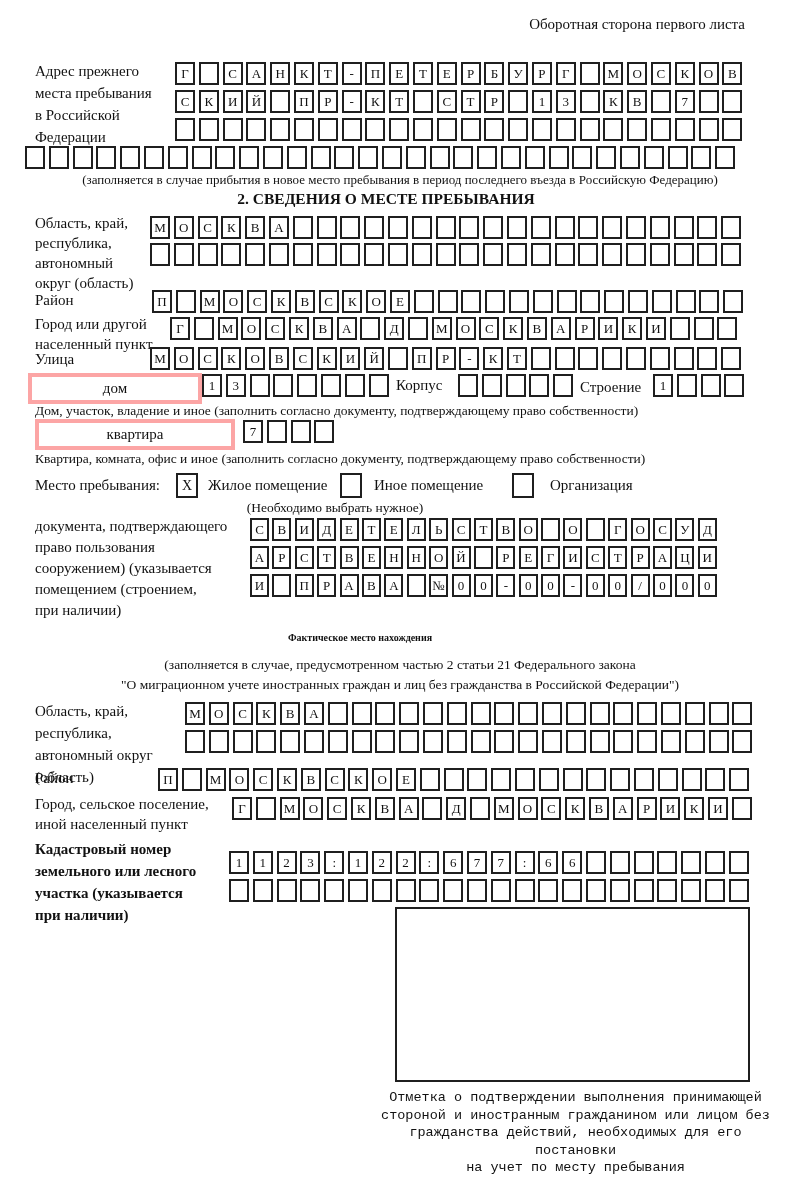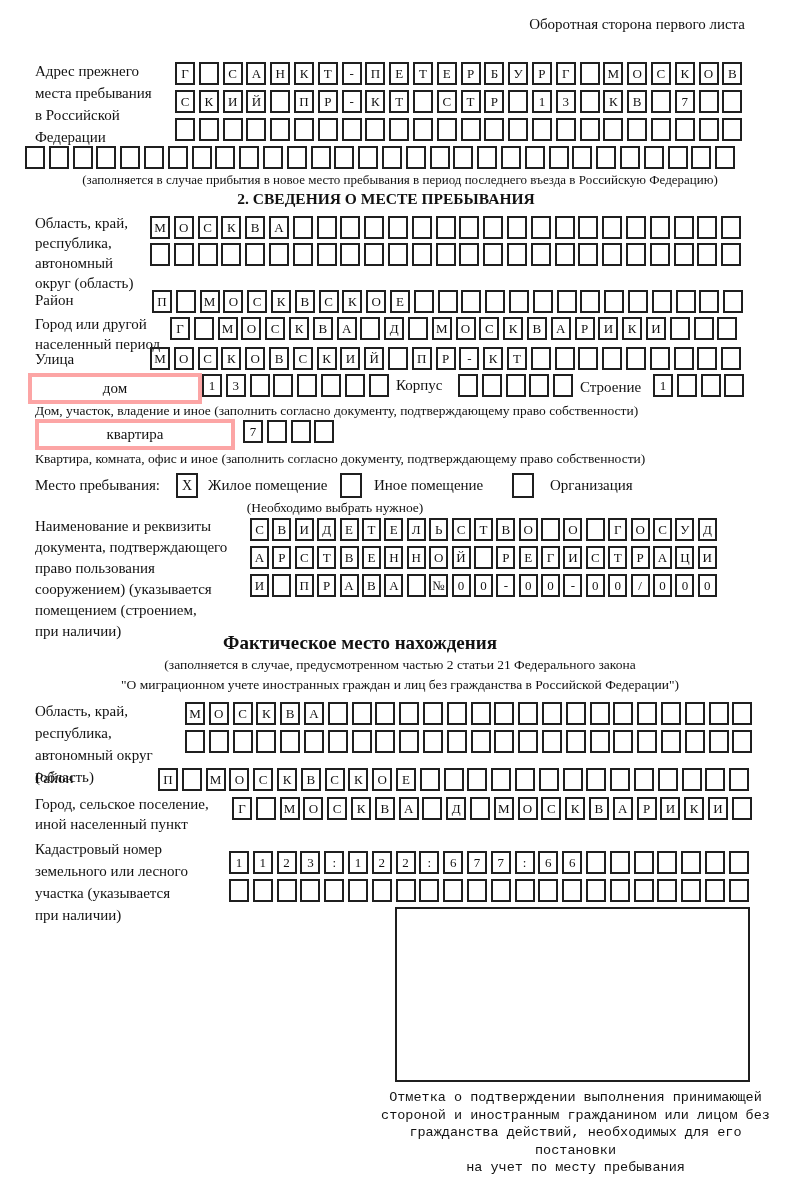--- a/index.html
+++ b/index.html
@@ -229,21 +229,21 @@
     <div class="cell"></div>
     <div class="cell"></div>
     <div class="cell"></div>
     <div class="cell"></div>
     <div class="cell"></div>
     <div class="cell"></div>
   </div>
 
 <div class="abs lbl" style="left:35px;top:314px;line-height:20px;">
   <div>Город или другой</div>
-  <div>населенный период</div>
+  <div>населенный пункт</div>
 </div>
 <div class="abs cellrow" style="left:170px;top:317px;">
     <div class="cell">Г</div>
     <div class="cell"></div>
     <div class="cell">М</div>
     <div class="cell">О</div>
     <div class="cell">С</div>
     <div class="cell">К</div>
     <div class="cell">В</div>
     <div class="cell">А</div>
@@ -334,21 +334,20 @@
 <div class="abs lbl" style="left:35px;top:477px;">Место пребывания:</div>
 <div class="abs checkbox" style="left:176px;top:473px;">X</div>
 <div class="abs lbl" style="left:208px;top:477px;">Жилое помещение</div>
 <div class="abs checkbox" style="left:340px;top:473px;"></div>
 <div class="abs lbl" style="left:374px;top:477px;">Иное помещение</div>
 <div class="abs checkbox" style="left:512px;top:473px;"></div>
 <div class="abs lbl" style="left:550px;top:477px;">Организация</div>
 <div class="abs center" style="left:180px;top:500px;width:310px;font-size:13.5px;">(Необходимо выбрать нужное)</div>
 
 <div class="abs lbl" style="left:35px;top:516px;line-height:21px;">
-  <div>Наименование и реквизиты</div>
   <div>документа, подтверждающего</div>
   <div>право пользования</div>
   <div>сооружением) (указывается</div>
   <div>помещением (строением,</div>
   <div>при наличии)</div>
 </div>
 <div class="abs cellrow small" style="left:250px;top:518px;">
     <div class="cell">С</div>
     <div class="cell">В</div>
     <div class="cell">И</div>
@@ -411,21 +410,21 @@
     <div class="cell">0</div>
     <div class="cell">-</div>
     <div class="cell">0</div>
     <div class="cell">0</div>
     <div class="cell">/</div>
     <div class="cell">0</div>
     <div class="cell">0</div>
     <div class="cell">0</div>
   </div>
 
-<div class="abs bold center" style="left:0;top:632px;width:720px;font-size:19px;">Фактическое место нахождения</div>
+<div class="abs bold center" style="left:0;top:632px;width:720px;font-size:10px;">Фактическое место нахождения</div>
 <div class="abs center" style="left:0;top:657px;width:800px;font-size:13.5px;">(заполняется в случае, предусмотренном частью 2 статьи 21 Федерального закона</div>
 <div class="abs center" style="left:0;top:677px;width:800px;font-size:13.5px;">"О миграционном учете иностранных граждан и лиц без гражданства в Российской Федерации")</div>
 
 <div class="abs lbl" style="left:35px;top:700px;line-height:22px;">
   <div>Область, край,</div>
   <div>республика,</div>
   <div>автономный округ</div>
   <div>(область)</div>
 </div>
 <div class="abs cellrow" style="left:185px;top:702px;">
@@ -532,21 +531,21 @@
     <div class="cell">К</div>
     <div class="cell">В</div>
     <div class="cell">А</div>
     <div class="cell">Р</div>
     <div class="cell">И</div>
     <div class="cell">К</div>
     <div class="cell">И</div>
     <div class="cell"></div>
   </div>
 
-<div class="abs lbl" style="left:35px;top:838px;line-height:22px;">
+<div class="abs lbl" style="left:35px;top:838px;line-height:22px;font-weight:bold;">
   <div>Кадастровый номер</div>
   <div>земельного или лесного</div>
   <div>участка (указывается</div>
   <div>при наличии)</div>
 </div>
 <div class="abs cellrow" style="left:229px;top:851px;">
     <div class="cell">1</div>
     <div class="cell">1</div>
     <div class="cell">2</div>
     <div class="cell">3</div>

